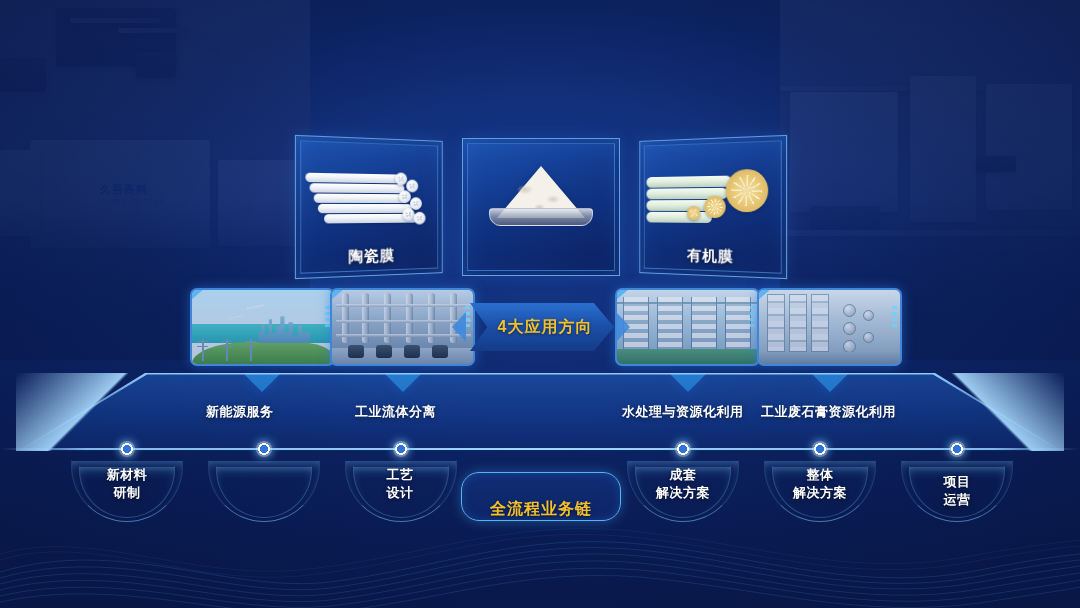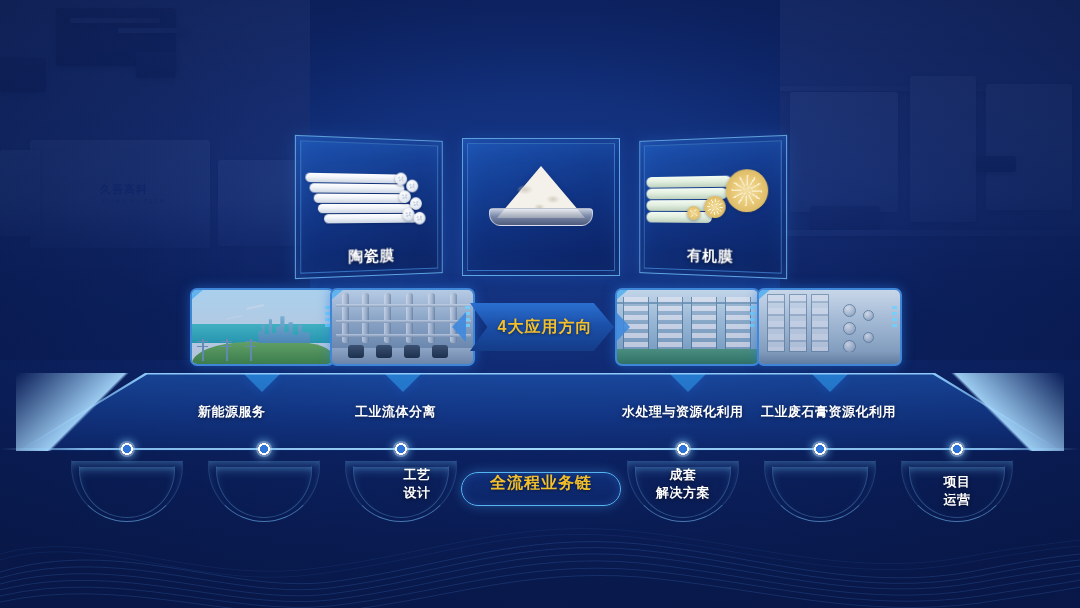--- a/index.html
+++ b/index.html
@@ -275,21 +275,21 @@
     background: linear-gradient(135deg, rgba(170,220,255,.0) 0%, rgba(170,220,255,.9) 50%, rgba(170,220,255,0) 52%);
   }
   .plat-right-edge {
     right: 16px;
     background: linear-gradient(225deg, rgba(170,220,255,.0) 0%, rgba(170,220,255,.9) 50%, rgba(170,220,255,0) 52%);
   }
   .plat-label {
     position: absolute; top: 403px; color: #ffffff; font-size: 13px; font-weight: bold;
     letter-spacing: .5px; text-shadow: 0 1px 4px rgba(0,0,0,.55); white-space: nowrap;
   }
-  .plat-label.p1 { left: 198px; } .plat-label.p2 { left: 355px; }
+  .plat-label.p1 { left: 206px; } .plat-label.p2 { left: 355px; }
   .plat-label.p3 { left: 622px; } .plat-label.p4 { left: 761px; }
 
   
   .baseline {
     position: absolute; left: 0; top: 448px; width: 1080px; height: 2px;
     background: linear-gradient(90deg, rgba(120,190,255,0) 0%, rgba(150,210,255,.85) 8%, rgba(170,225,255,.95) 50%, rgba(150,210,255,.85) 92%, rgba(120,190,255,0) 100%);
   }
   .chain-node {
     position: absolute; top: 441px; width: 16px; height: 16px; border-radius: 50%;
     background: radial-gradient(circle at 50% 50%, #2f74d8 0 4px, #ffffff 4px 6px, rgba(190,225,255,.55) 6px 8px);
@@ -307,24 +307,24 @@
     border-right-color: rgba(120,195,255,.2);
     border-radius: 0 0 56px 56px;
     box-shadow: 0 6px 14px -8px rgba(120,200,255,.7) inset;
   }
   .chain-arc.inner2 {
     top: 466px; width: 96px; height: 52px;
     border-color: rgba(120,195,255,.3); border-top-color: transparent;
     border-radius: 0 0 48px 48px;
   }
   .pill {
-    position: absolute; left: 461px; top: 472px; width: 160px; height: 34px;
+    position: absolute; left: 461px; top: 472px; width: 160px; height: 49px;
     border: 1.5px solid #56b4f0; border-radius: 18px;
     background: linear-gradient(180deg, rgba(20,58,140,.55), rgba(14,40,110,.7));
-    display: flex; align-items: flex-start; justify-content: center;
+    display: flex; align-items: flex-end; justify-content: center;
     box-shadow: 0 0 12px rgba(70,160,240,.4), inset 0 0 10px rgba(60,140,230,.25);
   }
   .pill span {
     color: #f3c02b; font-size: 16px; font-weight: bold; letter-spacing: 1px;
     text-shadow: 0 1px 3px rgba(0,0,0,.5);
   }
 
   
   .waves { position: absolute; left: 0; bottom: 0; width: 1080px; height: 110px; opacity: .55; }
 </style>
@@ -552,26 +552,34 @@
   <div class="chain-arc" style="left:764px;"></div>
   <div class="chain-arc" style="left:901px;"></div>
 
   <div class="chain-arc inner2" style="left:79px;"></div>
   <div class="chain-arc inner2" style="left:216px;"></div>
   <div class="chain-arc inner2" style="left:353px;"></div>
   <div class="chain-arc inner2" style="left:635px;"></div>
   <div class="chain-arc inner2" style="left:772px;"></div>
   <div class="chain-arc inner2" style="left:909px;"></div>
 
-  <div class="chain-item" style="left:352px;">
+  <div class="chain-item" style="left:62px;">
+    <div>新材料</div>
+    <div>研制</div>
+  </div>
+  <div class="chain-item" style="left:335px;">
     <div>工艺</div>
     <div>设计</div>
   </div>
   <div class="chain-item" style="left:618px;">
     <div>成套</div>
+    <div>解决方案</div>
+  </div>
+  <div class="chain-item" style="left:755px;">
+    <div>整体</div>
     <div>解决方案</div>
   </div>
   <div class="chain-item" style="left:892px;margin-top:7px;">
     <div>项目</div>
     <div>运营</div>
   </div>
 
   <div class="pill">
     <span>全流程业务链</span>
   </div>

